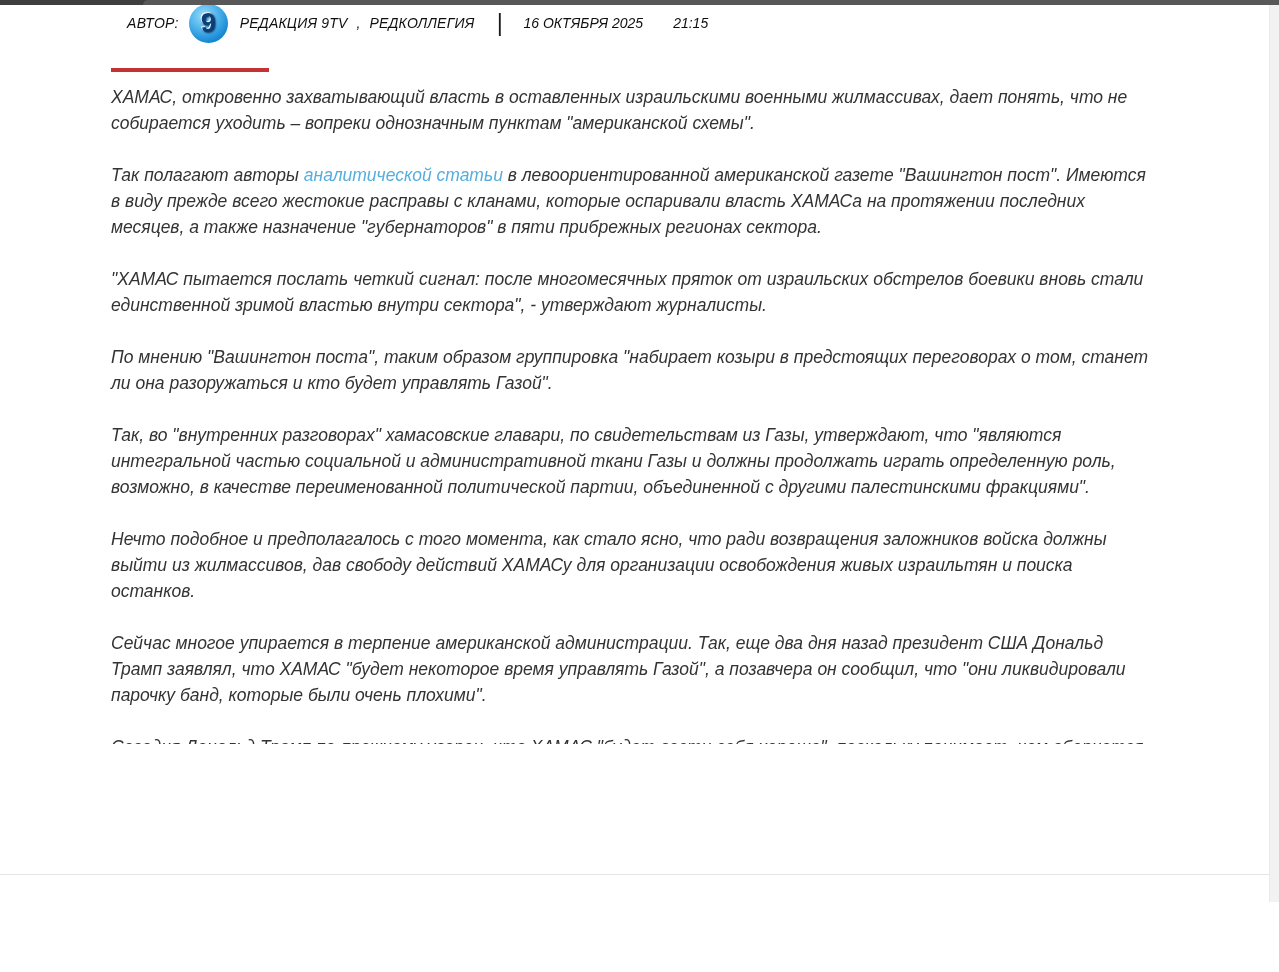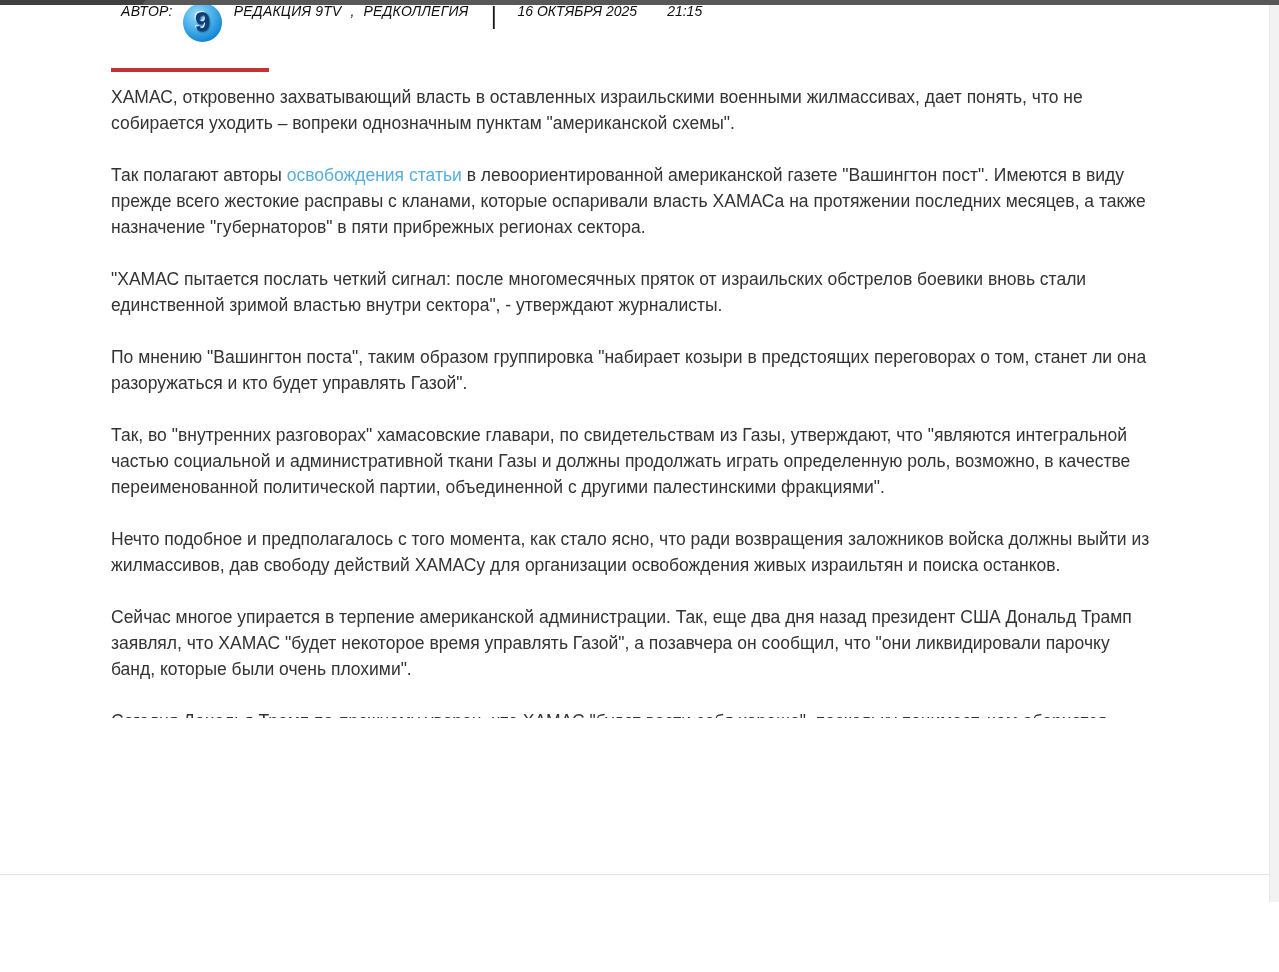--- a/index.html
+++ b/index.html
@@ -27,22 +27,22 @@
     background: #f2f2f2; border-left: 1px solid #e9e9e9;
     box-sizing: border-box; z-index: 35;
   }
 
   .content {
     position: absolute; left: 111px; top: 0; width: 1044px;
   }
 
   
   .meta-row {
-    position: absolute; top: 3px; left: 10px; height: 40px;
-    display: flex; align-items: flex-start; white-space: nowrap;
+    position: absolute; top: 3px; left: 16px; height: 40px;
+    display: flex; align-items: center; white-space: nowrap;
     font-style: italic; font-size: 14px; color: #0f0f0f;
   }
   .meta-label { margin-right: 10px; letter-spacing: .3px; }
   .avatar {
     width: 39px; height: 39px; border-radius: 50%;
     background: radial-gradient(circle at 38% 30%, #9ddcf8 0%, #4db2ec 40%, #1386d2 75%, #0a63ad 100%);
     display: flex; align-items: center; justify-content: center;
     margin-right: 12px; flex: 0 0 auto;
     font-style: normal; font-weight: bold; font-size: 27px;
     color: #0d3e77;
@@ -56,21 +56,21 @@
   .red-line {
     position: absolute; top: 68px; left: 0; width: 158px; height: 4px;
     background: #c43333;
   }
 
   
   .article {
     position: absolute; top: 84px; left: 0; width: 1044px;
     font-size: 17.5px; line-height: 26px; color: #333333;
   }
-  .article p { margin: 0 0 26px 0; padding: 0; }
+  .article p { margin: 0 0 26px 0; padding: 0; font-style: italic; }
   .article a { color: #56aede; text-decoration: none; cursor: pointer; }
   .article p.clipped { height: 10px; overflow: hidden; margin-bottom: 0; }
 
   
   .bottom-overlay {
     position: absolute; top: 874px; left: 0; width: 1269px; height: 98px;
     background: #ffffff; border-top: 1px solid #e4e4e4;
     box-sizing: border-box; z-index: 30;
   }
 </style>
@@ -95,21 +95,21 @@
     <span class="meta-name">РЕДКОЛЛЕГИЯ</span>
     <span class="meta-pipe">|</span>
     <span class="meta-date">16 ОКТЯБРЯ 2025</span>
     <span class="meta-time">21:15</span>
   </div>
 
   <div class="red-line"></div>
 
   <div class="article" id="article-body">
       <p><span>ХАМАС, откровенно захватывающий власть в оставленных израильскими военными жилмассивах, дает понять, что не собирается уходить – вопреки однозначным пунктам "американской схемы".</span></p>
-      <p><span>Так полагают авторы </span><a href="#">освобождения статьи</a><span> в левоориентированной американской газете "Вашингтон пост". Имеются в виду прежде всего жестокие расправы с кланами, которые оспаривали власть ХАМАСа на протяжении последних месяцев, а также назначение "губернаторов" в пяти прибрежных регионах сектора.</span></p>
+      <p><span>Так полагают авторы </span><a href="#">аналитической статьи</a><span> в левоориентированной американской газете "Вашингтон пост". Имеются в виду прежде всего жестокие расправы с кланами, которые оспаривали власть ХАМАСа на протяжении последних месяцев, а также назначение "губернаторов" в пяти прибрежных регионах сектора.</span></p>
       <p><span>"ХАМАС пытается послать четкий сигнал: после многомесячных пряток от израильских обстрелов боевики вновь стали единственной зримой властью внутри сектора", - утверждают журналисты.</span></p>
       <p><span>По мнению "Вашингтон поста", таким образом группировка "набирает козыри в предстоящих переговорах о том, станет ли она разоружаться и кто будет управлять Газой".</span></p>
       <p><span>Так, во "внутренних разговорах" хамасовские главари, по свидетельствам из Газы, утверждают, что "являются интегральной частью социальной и административной ткани Газы и должны продолжать играть определенную роль, возможно, в качестве переименованной политической партии, объединенной с другими палестинскими фракциями".</span></p>
       <p><span>Нечто подобное и предполагалось с того момента, как стало ясно, что ради возвращения заложников войска должны выйти из жилмассивов, дав свободу действий ХАМАСу для организации освобождения живых израильтян и поиска останков.</span></p>
       <p><span>Сейчас многое упирается в терпение американской администрации. Так, еще два дня назад президент США Дональд Трамп заявлял, что ХАМАС "будет некоторое время управлять Газой", а позавчера он сообщил, что "они ликвидировали парочку банд, которые были очень плохими".</span></p>
       <p class="clipped"><span>Сегодня Дональд Трамп по-прежнему уверен, что ХАМАС "будет вести себя хорошо", поскольку понимает, чем обернется обман.</span></p>
     </div>
 
 </div>
 

